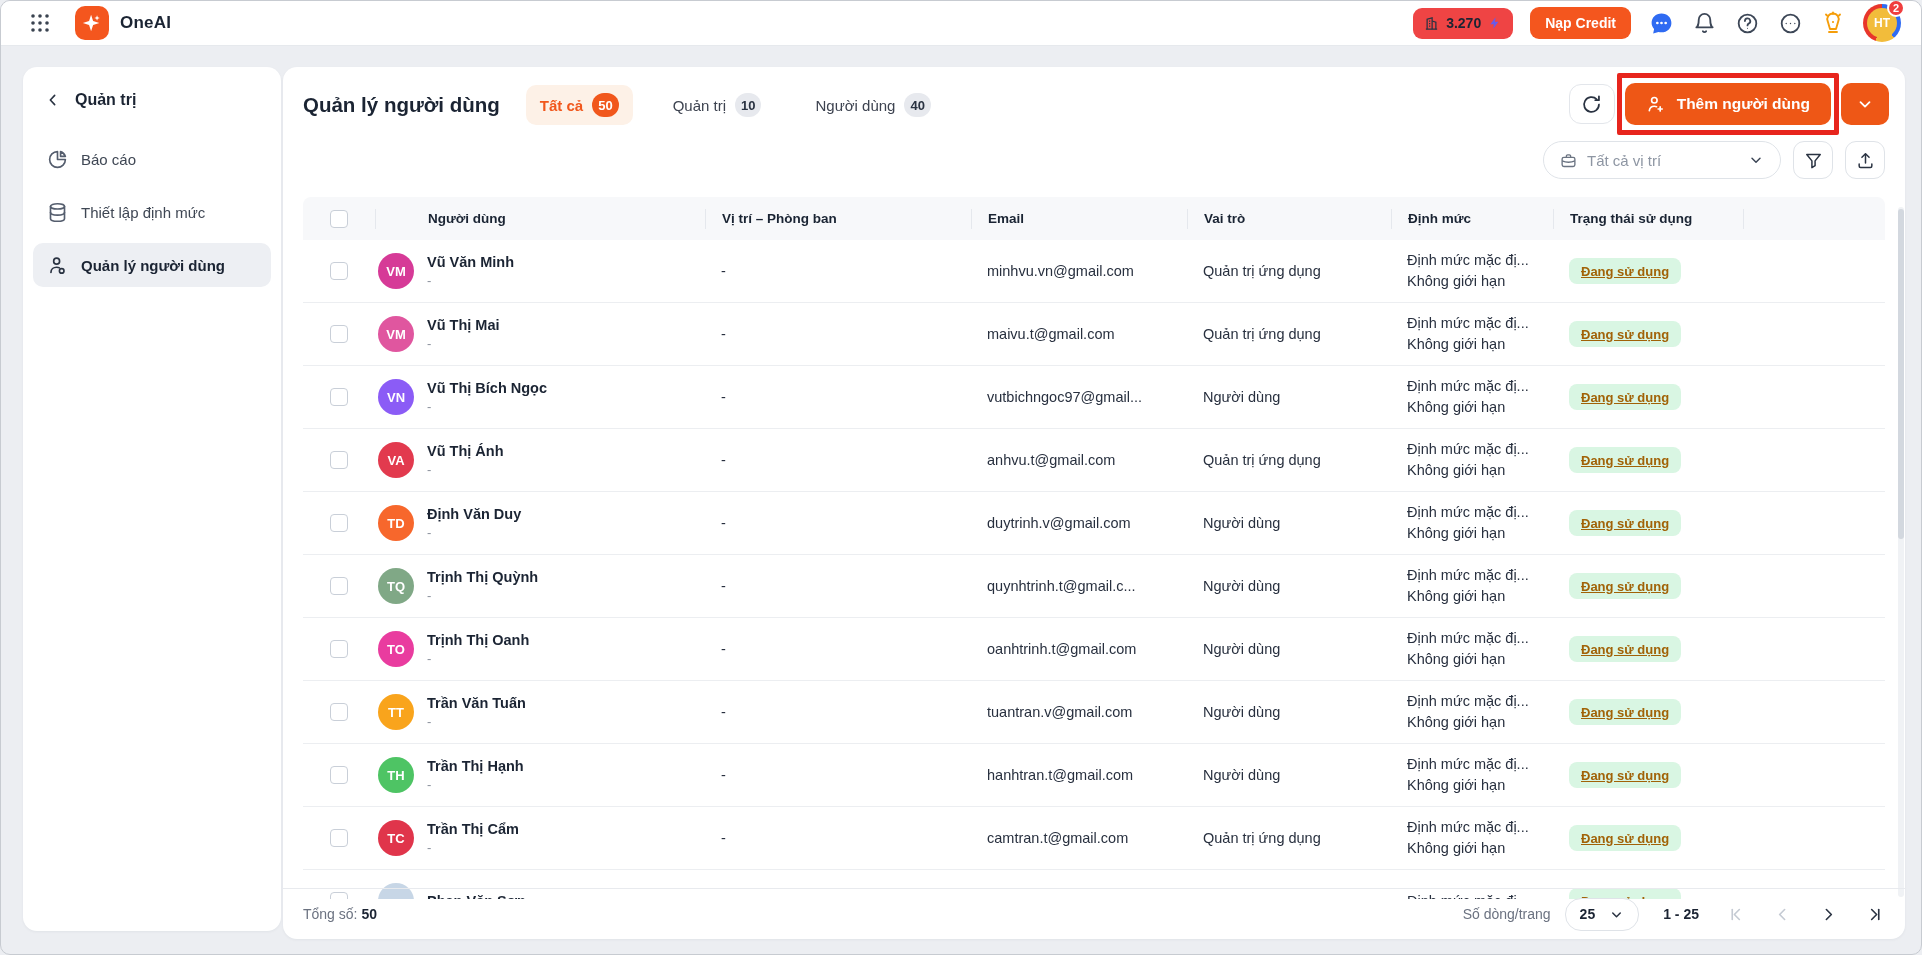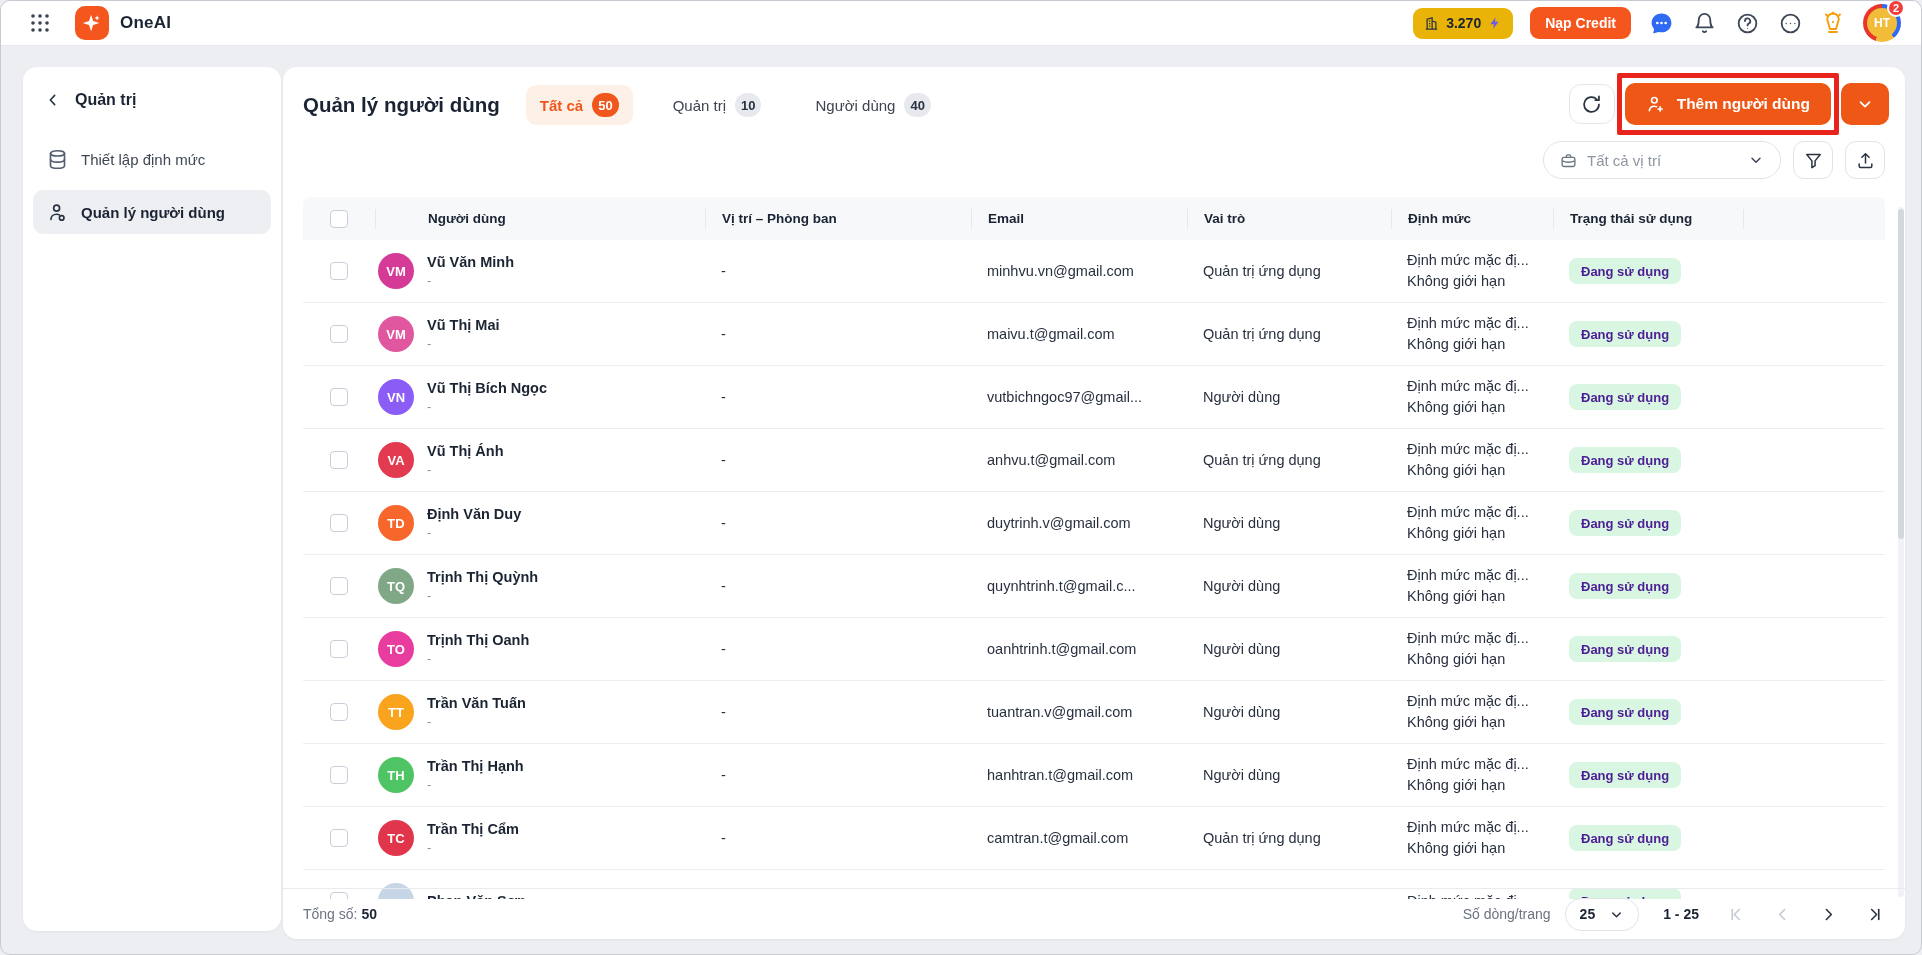--- a/index.html
+++ b/index.html
@@ -6,21 +6,21 @@
   html,body { width:1922px; height:955px; }
   body { font-family:"Liberation Sans","DejaVu Sans",sans-serif; background:#ECEEF2; color:#1B2433; overflow:hidden; }
   .screen { position:relative; width:1922px; height:955px; background:#ECEEF2; border:1px solid #C7CBD1; border-radius:10px; overflow:hidden; }
 
   
   .topbar { position:absolute; top:0; left:0; right:0; height:45px; background:#fff; border-bottom:1px solid #E6E9ED; display:flex; align-items:center; }
   .grid-btn { margin-left:26px; width:26px; height:26px; display:flex; align-items:center; justify-content:center; cursor:pointer; }
   .app-logo { margin-left:22px; width:34px; height:34px; border-radius:10px; background:#F4561E; display:flex; align-items:center; justify-content:center; }
   .app-name { margin-left:11px; font-size:17px; font-weight:700; letter-spacing:.2px; }
   .topbar-right { position:absolute; right:20px; display:flex; align-items:center; gap:17px; }
-  .credit-pill { height:31px; background:#eab308; border-radius:9px; display:flex; align-items:center; gap:7px; padding:0 11px; font-size:14px; font-weight:700; }
+  .credit-pill { height:31px; background:#ef4444; border-radius:9px; display:flex; align-items:center; gap:7px; padding:0 11px; font-size:14px; font-weight:700; }
   .nap-btn { height:32px; background:#F4561E; color:#fff; border:none; border-radius:9px; padding:0 15px; font-size:14px; font-weight:700; font-family:inherit; cursor:pointer; }
   .tb-icon { width:26px; height:26px; display:flex; align-items:center; justify-content:center; cursor:pointer; }
   .avatar-wrap { position:relative; width:38px; height:38px; }
   .avatar-ring { width:38px; height:38px; border-radius:50%; background:conic-gradient(#2F6BF2 0deg 140deg, #F2BC3B 140deg 200deg, #E8362B 200deg 360deg); display:flex; align-items:center; justify-content:center; }
   .avatar-core { width:30px; height:30px; border-radius:50%; background:#F2BC3B; color:#fff; font-size:12px; font-weight:700; display:flex; align-items:center; justify-content:center; }
   .avatar-badge { position:absolute; top:-5px; right:-4px; min-width:18px; height:18px; border-radius:9px; background:#F03E3E; border:2px solid #fff; color:#fff; font-size:11px; font-weight:700; display:flex; align-items:center; justify-content:center; padding:0 4px; }
 
   
   .sidebar { position:absolute; left:22px; top:66px; width:258px; height:864px; background:#fff; border-radius:14px; box-shadow:0 1px 3px rgba(20,30,50,.05); }
   .side-head { display:flex; align-items:center; gap:14px; padding:24px 0 0 22px; font-size:16px; font-weight:600; color:#1B2433; cursor:pointer; }
@@ -64,21 +64,21 @@
   .check-cell { display:flex; align-items:center; justify-content:center; }
   .checkbox { width:18px; height:18px; border:1.5px solid #C9CFD8; border-radius:4px; background:#fff; cursor:pointer; }
   .row { height:63px; border-bottom:1px solid #ECEEF1; }
   .user-cell { display:flex; align-items:center; gap:13px; padding-left:3px; }
   .avatar { width:36px; height:36px; border-radius:50%; color:#fff; font-size:13px; font-weight:700; display:flex; align-items:center; justify-content:center; flex:0 0 36px; }
   .uname { font-size:14.5px; font-weight:600; color:#1B2433; line-height:19px; }
   .usub { font-size:13px; color:#8A919D; line-height:17px; }
   .cell { font-size:14.5px; color:#28303F; padding-left:16px; overflow:hidden; white-space:nowrap; text-overflow:ellipsis; }
   .quota-cell { line-height:21px; font-size:14.5px; color:#28303F; padding-left:16px; }
   .status-cell { padding-left:16px; }
-  .badge-green { display:inline-flex; align-items:center; height:26px; padding:0 12px; background:#D9F6E3; color:#4c1d95; font-size:13px; font-weight:600; border-radius:8px; }
+  .badge-green { display:inline-flex; align-items:center; height:26px; padding:0 12px; background:#D9F6E3; color:#a16207; font-size:13px; font-weight:600; border-radius:8px;text-decoration:underline; }
   .scrollbar-track { position:absolute; right:1px; top:140px; width:6px; height:690px; border-radius:3px; background:#F0F2F5; }
   .scrollbar-thumb { position:absolute; right:1px; top:142px; width:6px; height:330px; border-radius:3px; background:#D3D8DF; cursor:grab; }
 
   
   .card-footer { position:absolute; left:0; right:0; bottom:0; height:51px; border-top:1px solid #E8EAEE; display:flex; align-items:center; padding:0 20px; }
   .total { font-size:14px; color:#6B7280; }
   .total b { color:#1B2433; font-weight:700; margin-left:4px; }
   .footer-right { position:absolute; right:20px; display:flex; align-items:center; }
   .rpp-label { font-size:14px; color:#6B7280; margin-right:14px; }
   .rpp-select { height:33px; border:1px solid #DFE3E8; border-radius:16px; display:flex; align-items:center; gap:14px; padding:0 14px; font-size:14px; color:#1B2433; font-weight:600; cursor:pointer; background:#fff; }
@@ -174,20 +174,29 @@
   </header>
 
   <aside class="sidebar">
     <div class="side-head">
       <svg width="16" height="16" viewBox="0 0 24 24" fill="none" stroke="#2A3342" stroke-width="2.4" stroke-linecap="round" stroke-linejoin="round">
           <polyline points="14.5,5 8,12 14.5,19"></polyline>
         </svg>
       <span>Quản trị</span>
     </div>
     <nav class="side-list">
+      <div class="side-item">
+        <span class="sicon">
+          <svg width="21" height="21" viewBox="0 0 24 24" fill="none" stroke="#555E6E" stroke-width="1.9" stroke-linecap="round" stroke-linejoin="round">
+              <path d="M21 12A9 9 0 1 1 12 3v9z"></path>
+              <path d="M21 8.5A9 9 0 0 0 15.5 3V8.5z"></path>
+            </svg>
+        </span>
+        <span>Báo cáo</span>
+      </div>
       <div class="side-item">
         <span class="sicon">
           <svg width="21" height="21" viewBox="0 0 24 24" fill="none" stroke="#555E6E" stroke-width="1.9" stroke-linecap="round">
               <ellipse cx="12" cy="5" rx="8" ry="3"></ellipse>
               <path d="M4 5v7c0 1.7 3.6 3 8 3s8-1.3 8-3V5"></path>
               <path d="M4 12v7c0 1.7 3.6 3 8 3s8-1.3 8-3v-7"></path>
             </svg>
         </span>
         <span>Thiết lập định mức</span>
       </div>

